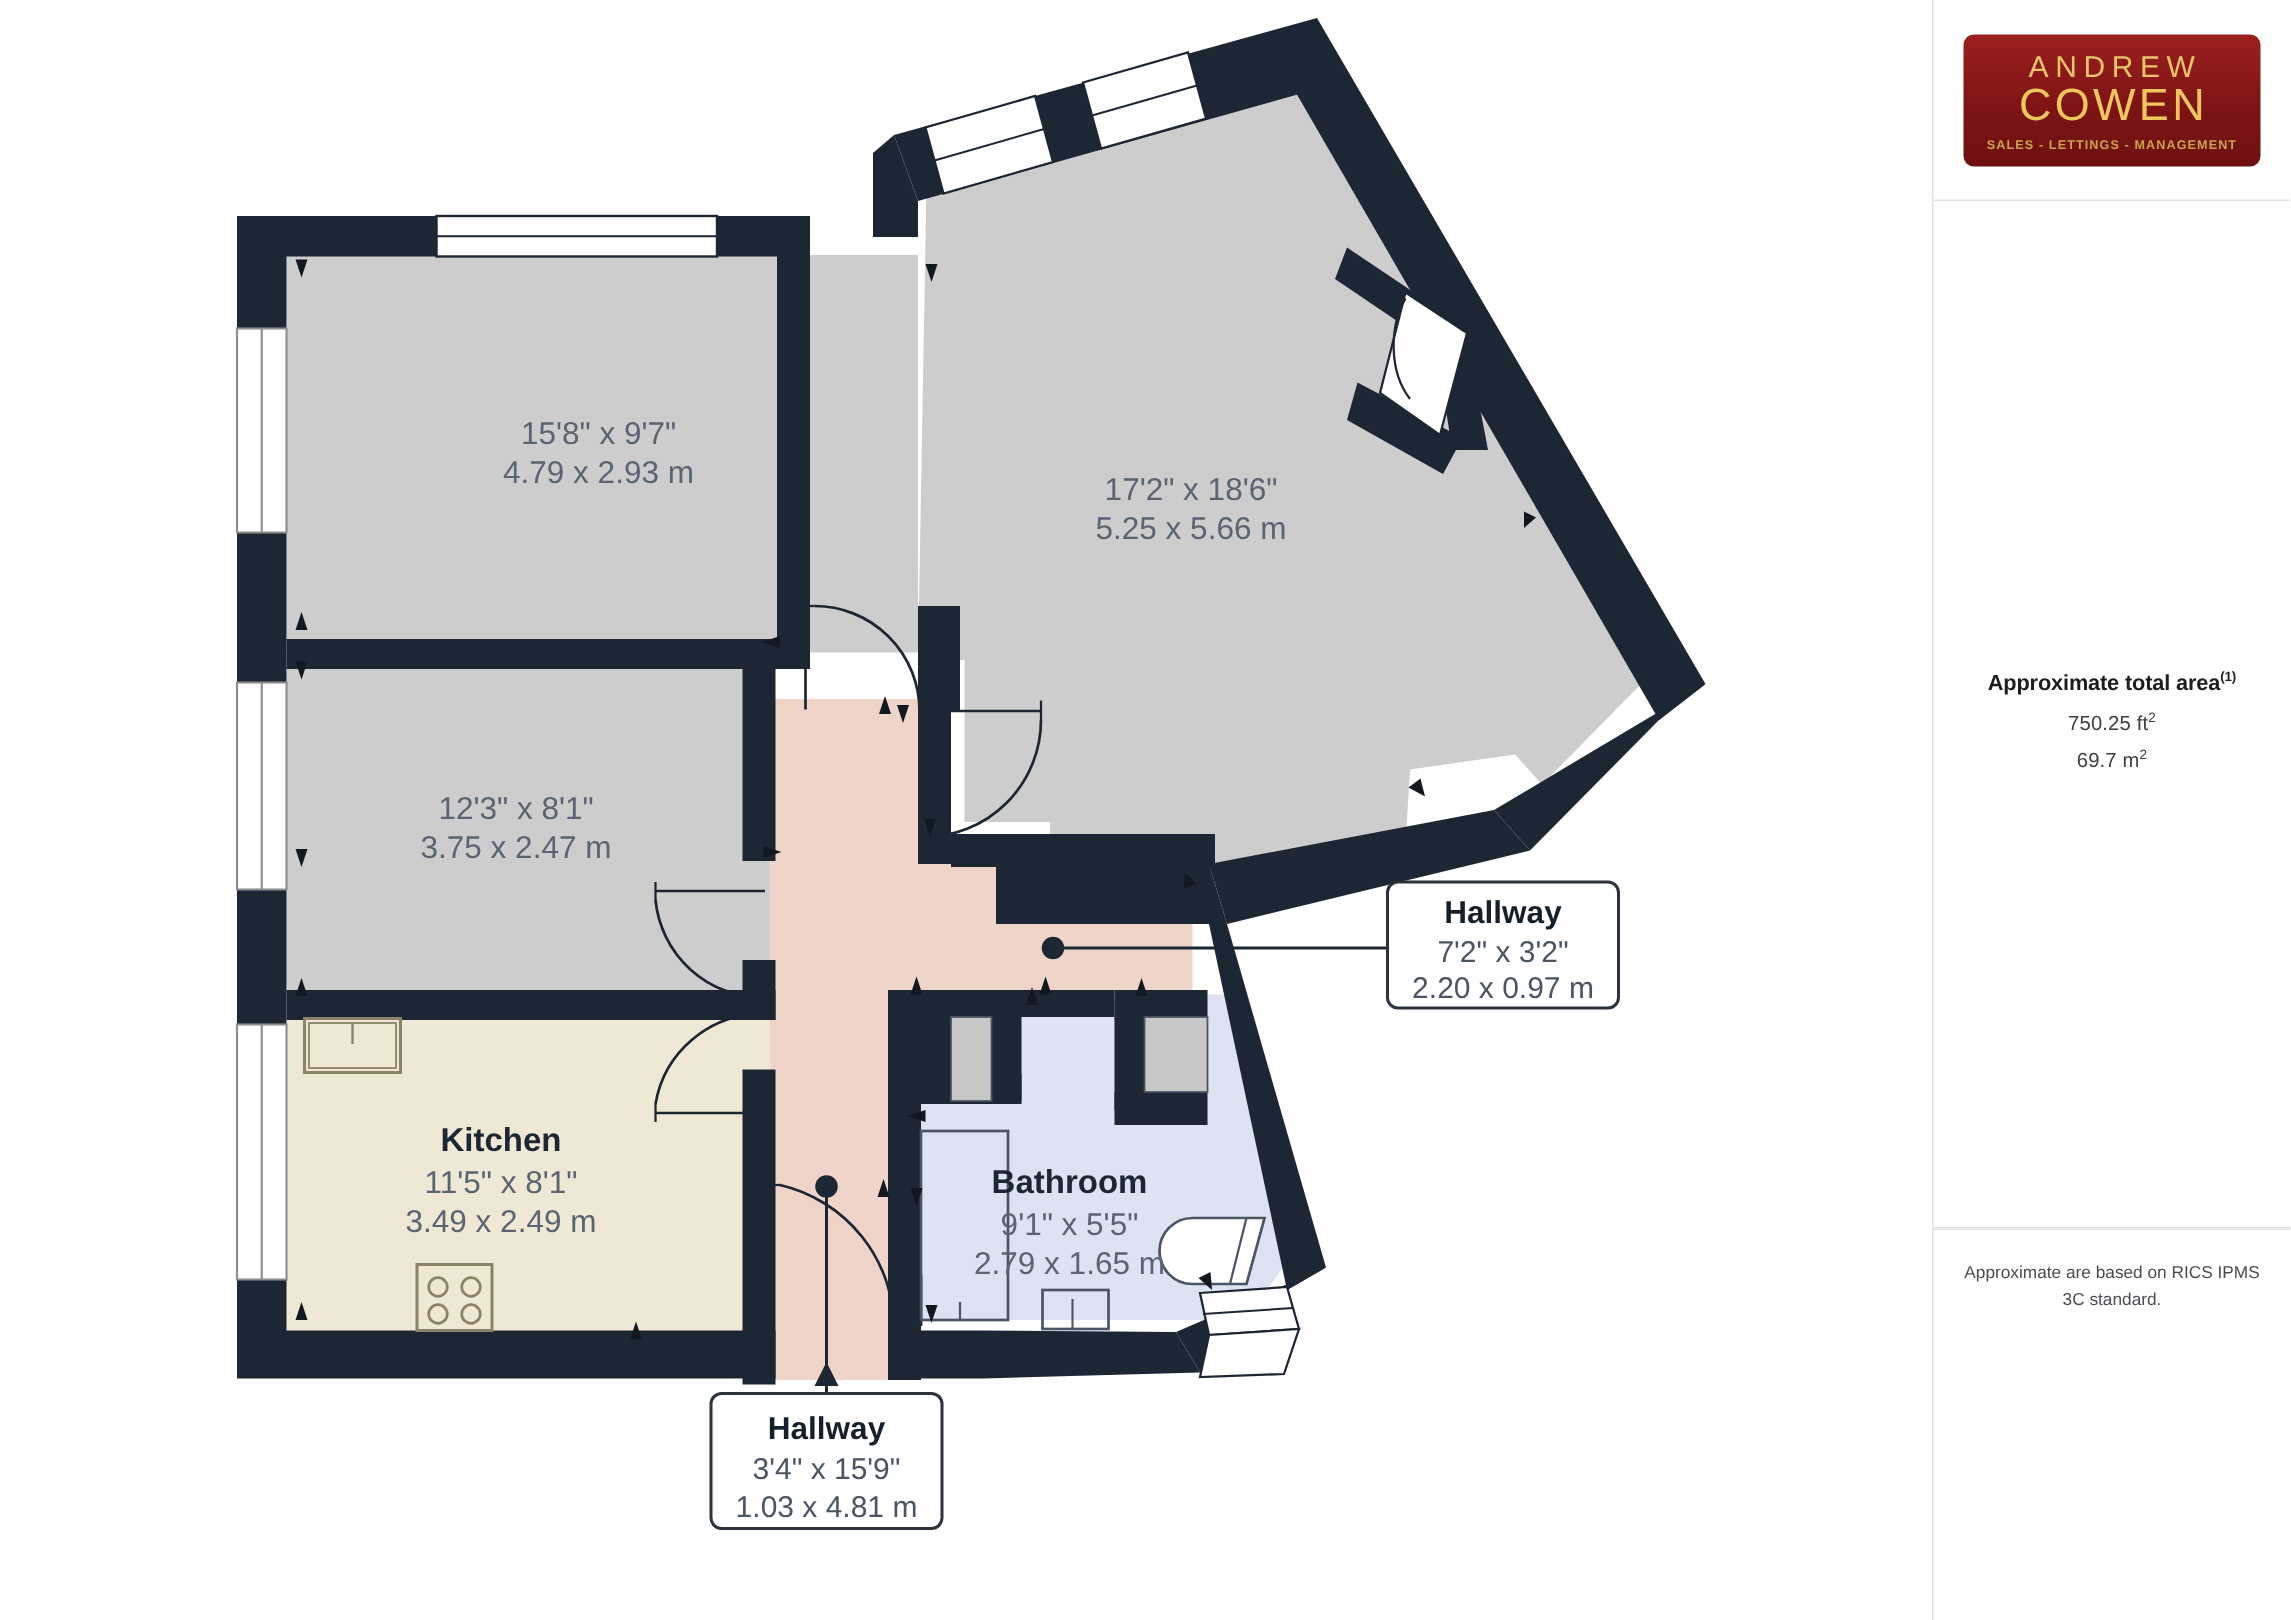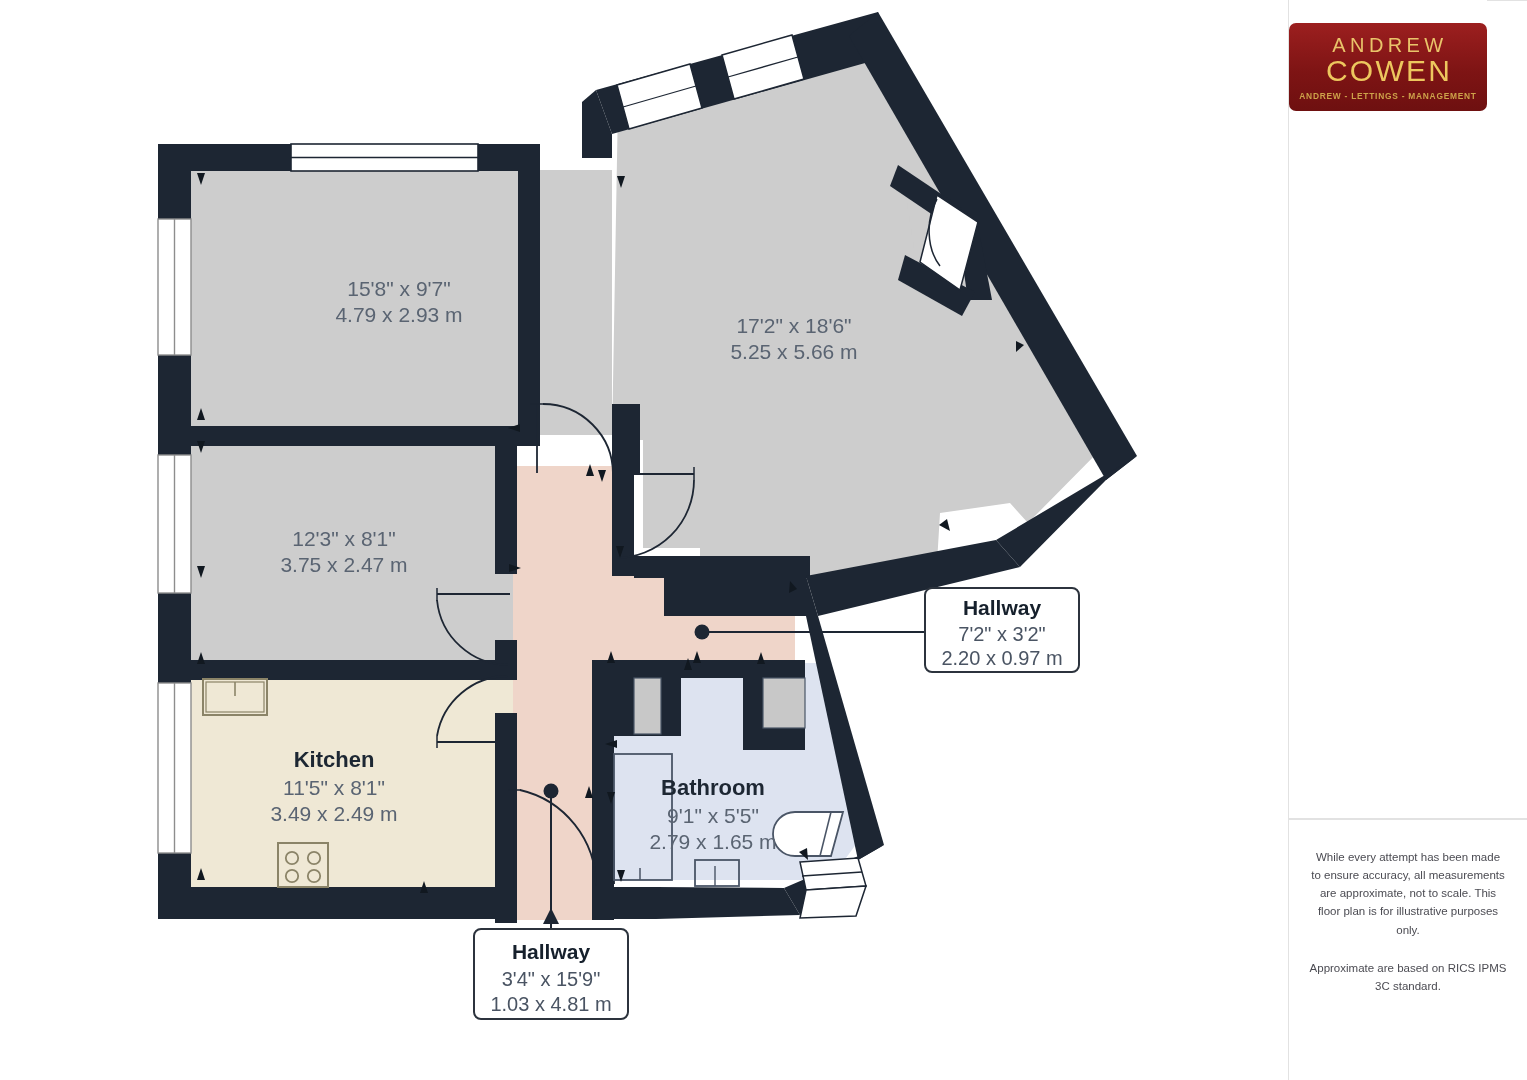--- a/index.html
+++ b/index.html
@@ -25,20 +25,21 @@
   #plan-svg { display: block; }
 
   
   #sidebar {
     width: 239px;
     height: 1080px;
     background: #ffffff;
     border-left: 1px solid #e2e2e2;
     position: relative;
     display: flex;
+    flex-direction: column;
   }
   .side-sep { height: 1px; background: #e2e2e2; width: 100%; }
 
   #logo-block {
     height: 133px;
     display: flex;
     align-items: center;
     justify-content: center;
   }
   #logo-card {
@@ -395,28 +396,32 @@
 
     </svg>
   </div>
 
   <div id="sidebar">
 
     <div id="logo-block">
       <div id="logo-card">
         <div id="logo-line1">ANDREW</div>
         <div id="logo-line2">COWEN</div>
-        <div id="logo-line3">ANDREW - LETTINGS - MANAGEMENT</div>
+        <div id="logo-line3">SALES - LETTINGS - MANAGEMENT</div>
       </div>
     </div>
     <div class="side-sep"></div>
 
+    <div id="area-block">
+      <div id="area-title"><span>Approximate total area</span><sup>(1)</sup></div>
+      <div class="area-val"><span>750.25 ft</span><sup>2</sup></div>
+      <div class="area-val"><span>69.7 m</span><sup>2</sup></div>
+    </div>
 
     <div id="note-block">
       <div class="side-sep"></div>
       <div class="side-sep"></div>
-      <div id="disclaimer">While every attempt has been made to ensure accuracy, all measurements are approximate, not to scale. This floor plan is for illustrative purposes only.</div>
       <div id="calc">Approximate are based on RICS IPMS 3C standard.</div>
       <div id="brand"></div>
     </div>
 
   </div>
 </div>
 
 </body></html>

